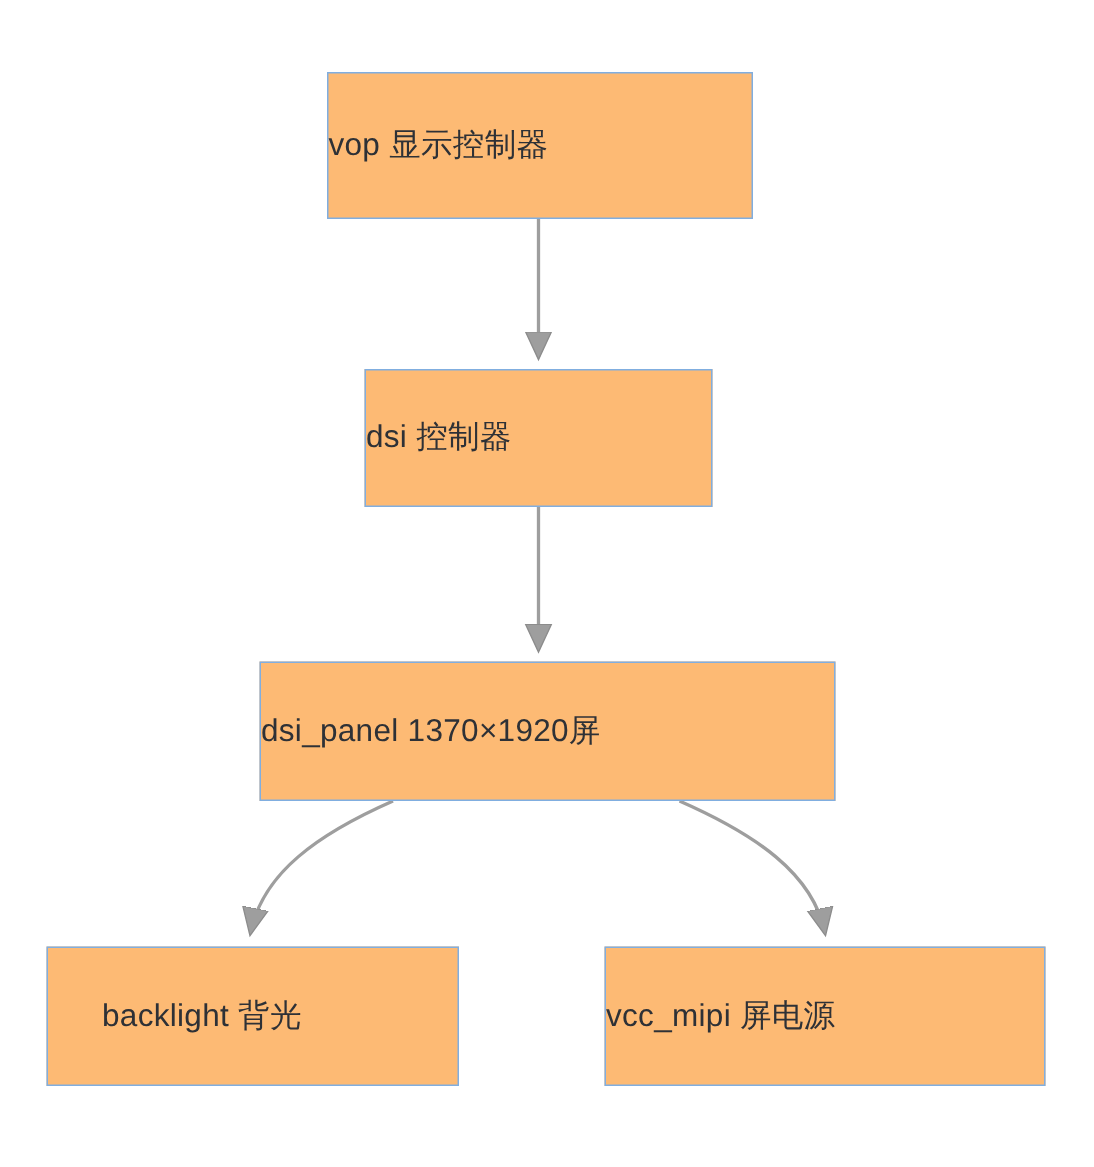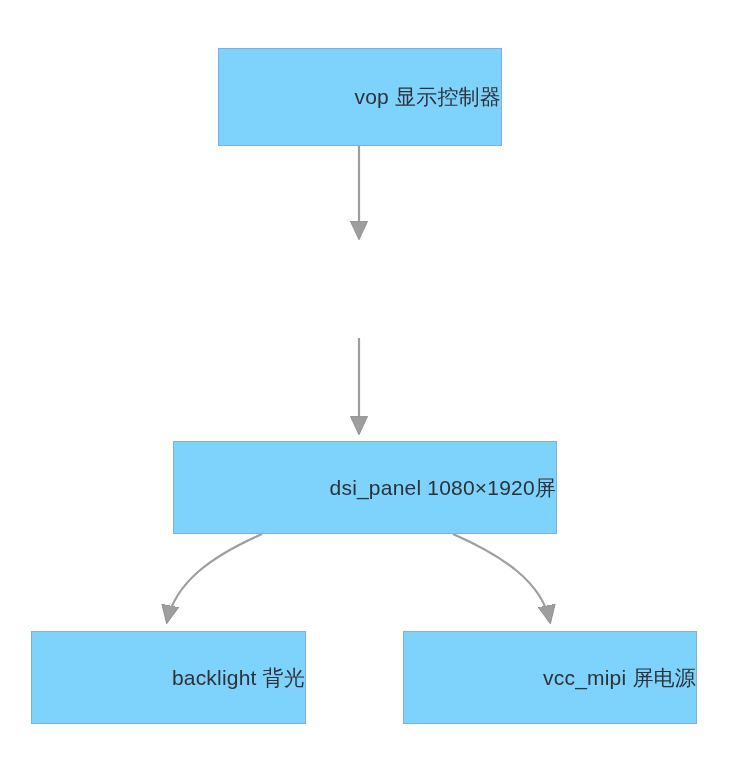--- a/index.html
+++ b/index.html
@@ -22,41 +22,41 @@
     position: absolute;
     left: 0;
     top: 0;
     width: 729px;
     height: 778px;
     pointer-events: none;
   }
   .node {
     position: absolute;
     box-sizing: border-box;
-    background: #7dd3fc;
+    background: #fdba74;
     border: 1px solid #80aee0;
     display: flex;
     align-items: center;
-    justify-content: flex-end;
+    justify-content: flex-start;
     text-align: center;
     color: #2e3136;
     font-size: 21px;
     line-height: 1.3;
     letter-spacing: 0.2px;
     white-space: nowrap;
   }
   .node-label {
     display: block;
   }
   
   #node-vop        { left: 218px; top: 48px;  width: 284px; height: 98px; }
   #node-dsi-ctrl   { left: 243px; top: 246px; width: 232px; height: 92px; }
   #node-dsi-panel  { left: 173px; top: 441px; width: 384px; height: 93px; }
   #node-backlight  { left: 31px;  top: 631px; width: 275px; height: 93px; padding-left: 36px; }
-  #node-vcc-mipi   { left: 403px; top: 631px; width: 294px; height: 93px; padding-left: 20px; }
+  #node-vcc-mipi   { left: 403px; top: 631px; width: 294px; height: 93px; }
 </style>
 </head>
 <body>
 
 <div id="diagram-canvas">
 
   <svg id="edge-layer" viewBox="0 0 729 778">
     <defs>
       <marker id="arrowhead" markerWidth="9" markerHeight="9" refX="7.6" refY="4.5" orient="auto" markerUnits="strokeWidth">
         <path d="M0,0.6 L8.4,4.5 L0,8.4 z" fill="#9e9e9e" stroke="#8c8c8c" stroke-width="0.4"></path>
@@ -77,23 +77,26 @@
 
     <g>
       <path d="M 453,534 C 503,556 542,582 550,622" fill="none" stroke="#9e9e9e" stroke-width="2.2" marker-end="url(#arrowhead)"></path>
     </g>
   </svg>
 
   <div class="node" id="node-vop">
     <span class="node-label">vop 显示控制器</span>
   </div>
 
+  <div class="node" id="node-dsi-ctrl">
+    <span class="node-label">dsi 控制器</span>
+  </div>
 
   <div class="node" id="node-dsi-panel">
-    <span class="node-label">dsi_panel 1080×1920屏</span>
+    <span class="node-label">dsi_panel 1370×1920屏</span>
   </div>
 
   <div class="node" id="node-backlight">
     <span class="node-label">backlight 背光</span>
   </div>
 
   <div class="node" id="node-vcc-mipi">
     <span class="node-label">vcc_mipi 屏电源</span>
   </div>
 

